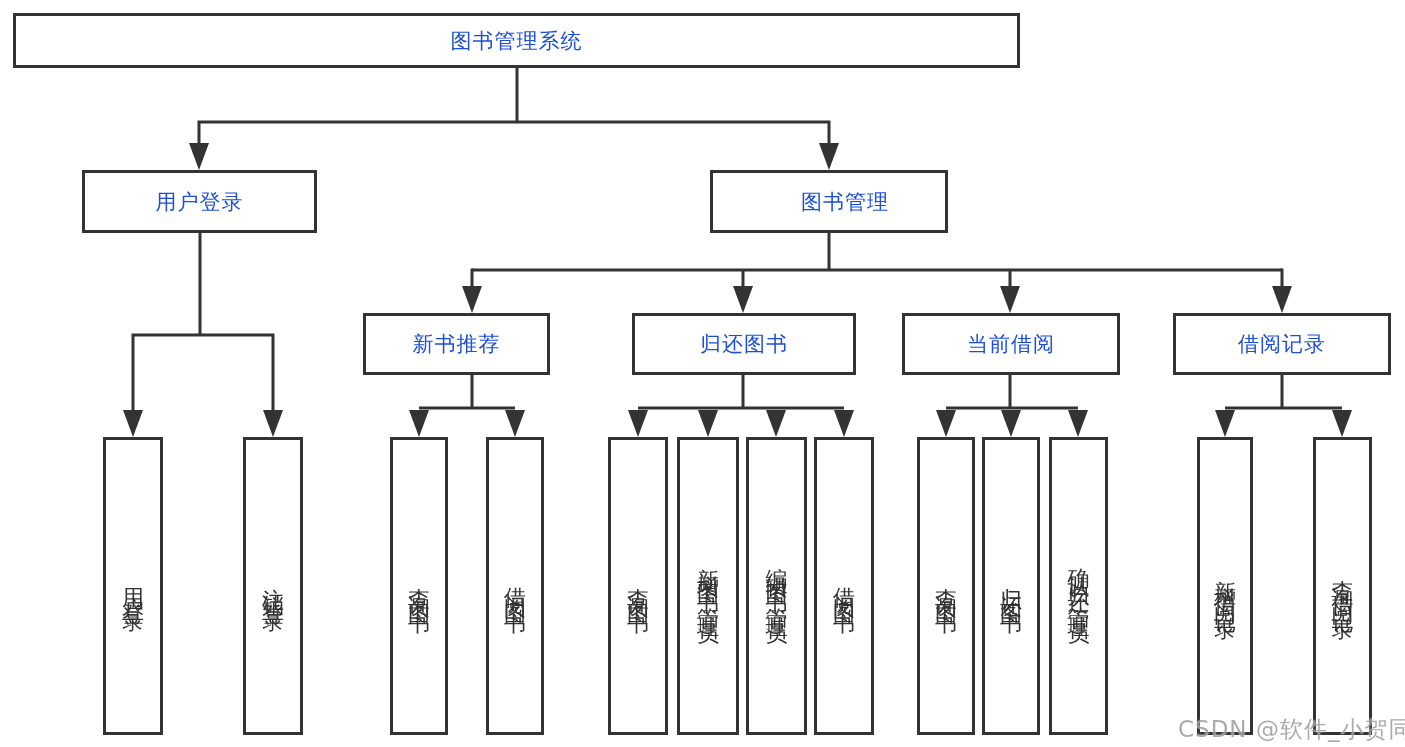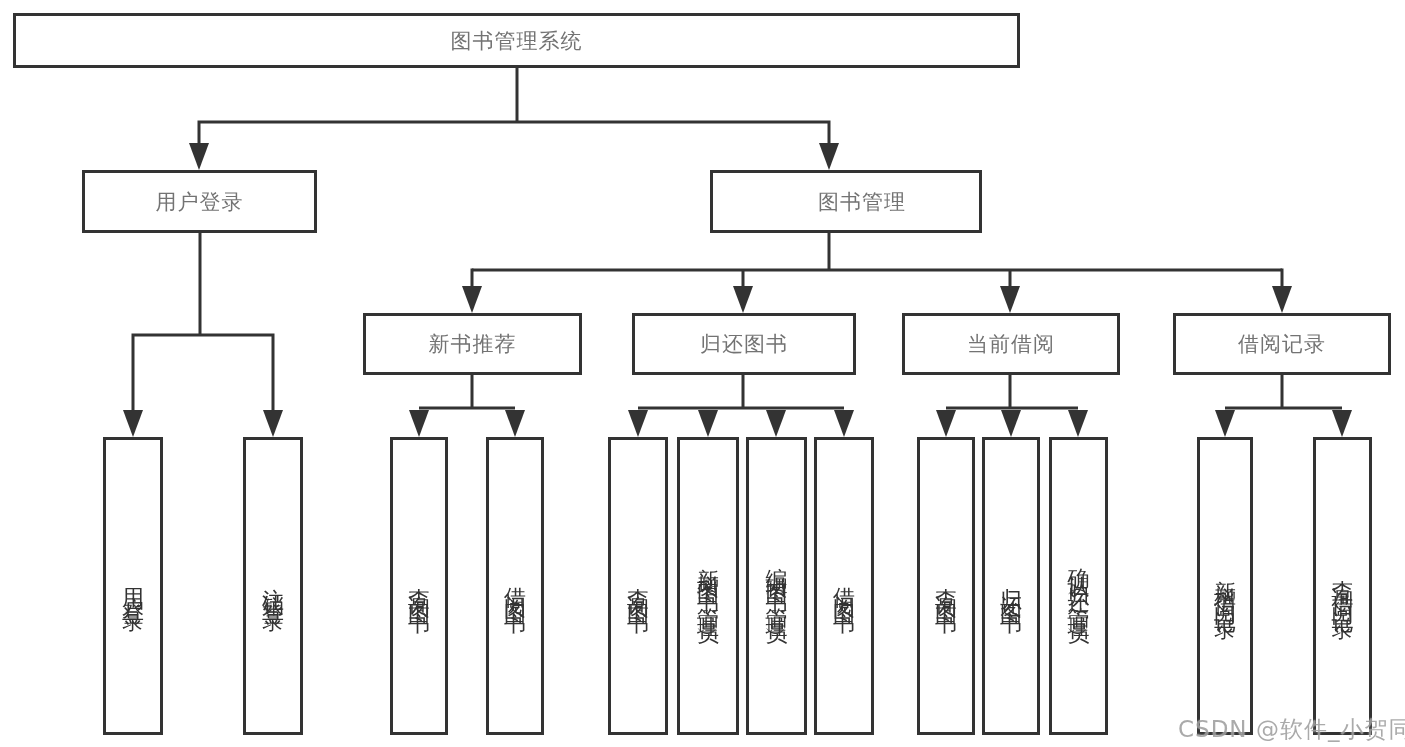--- a/index.html
+++ b/index.html
@@ -24,21 +24,21 @@
     border: 3px solid #333333;
     background: #ffffff;
     display: flex;
     align-items: center;
     justify-content: center;
     z-index: 2;
   }
   .node .hlabel {
     font-size: 21px;
     letter-spacing: 1px;
-    color: #737373;
+    color: #1d4ed8;
     white-space: nowrap;
   }
   .leaf .vlabel {
     writing-mode: vertical-rl;
     text-orientation: mixed;
     font-size: 22px;
     letter-spacing: 8px;
     color: #333333;
     line-height: 1;
     white-space: nowrap;
@@ -112,25 +112,25 @@
     </g>
   </svg>
 
   <div class="node" style="left:13px; top:13px; width:1007px; height:55px;">
     <span class="hlabel">图书管理系统</span>
   </div>
 
   <div class="node" style="left:82px; top:170px; width:235px; height:63px;">
     <span class="hlabel">用户登录</span>
   </div>
-  <div class="node" style="left:710px; top:170px; width:272px; height:63px;padding-left:32px;">
+  <div class="node" style="left:710px; top:170px; width:238px; height:63px;padding-left:32px;">
     <span class="hlabel">图书管理</span>
   </div>
 
-  <div class="node" style="left:363px; top:313px; width:219px; height:62px;">
+  <div class="node" style="left:363px; top:313px; width:187px; height:62px;">
     <span class="hlabel">新书推荐</span>
   </div>
   <div class="node" style="left:632px; top:313px; width:224px; height:62px;">
     <span class="hlabel">归还图书</span>
   </div>
   <div class="node" style="left:902px; top:313px; width:218px; height:62px;justify-content:center;">
     <span class="hlabel">当前借阅</span>
   </div>
   <div class="node" style="left:1173px; top:313px; width:218px; height:62px;">
     <span class="hlabel">借阅记录</span>

